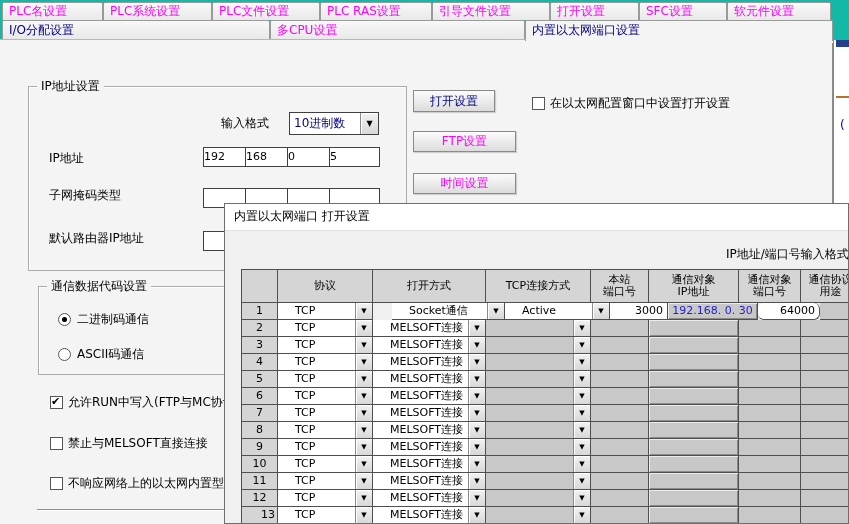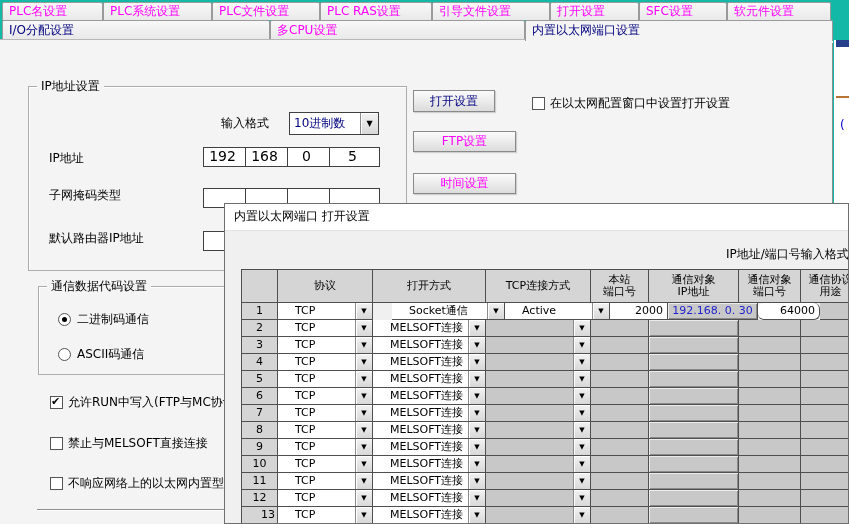--- a/index.html
+++ b/index.html
@@ -20,21 +20,21 @@
   .pane{position:absolute;left:0;top:39px;width:833px;height:485px;background:#F4F4F4;
         border-top:1px solid #B8B8B8;border-right:1px solid #8C8C8C;box-sizing:border-box;}
 
   .groupbox{position:absolute;border:1px solid #ABABAB;box-shadow:inset 1px 1px 0 #FFFFFF;}
   .group-legend{position:absolute;top:-8px;left:8px;background:#F4F4F4;padding:0 4px;line-height:15px;}
 
   .lbl{position:absolute;white-space:nowrap;line-height:15px;}
 
   
   .segbox{position:absolute;display:flex;border:1px solid #404040;background:#FFF;box-sizing:content-box;}
-  .seg{box-sizing:border-box;height:18px;line-height:17px;text-align:center;padding-right:4px;font-size:14px;background:#FFF;}
+  .seg{box-sizing:border-box;height:18px;line-height:17px;text-align:left;padding-right:4px;font-size:11px;background:#FFF;}
   .seg + .seg{border-left:1px solid #404040;}
 
   
   .combo{position:absolute;display:flex;border:1px solid #404040;background:#FFF;box-sizing:border-box;}
   .combo .ctext{flex:1;padding-left:4px;line-height:21px;white-space:nowrap;overflow:hidden;}
   .arrowbtn{width:17px;background:linear-gradient(#F2F2F2,#D8D8D8);border-left:1px solid #8A8A8A;
             box-shadow:inset 1px 1px 0 #FFF;text-align:center;color:#000;
             font-size:8px;display:flex;align-items:center;justify-content:center;}
 
   .btn{position:absolute;box-sizing:border-box;border:1px solid #8A8A8A;background:linear-gradient(#FBFBFB,#DCDCDC);
@@ -192,21 +192,21 @@
             <span class="arrowbtn">▼</span>
           </div>
           <div class="tcell ddc" style="width: 113px; margin-left: 19px;">
             <span class="dtxt">Socket通信</span>
             <span class="arrowbtn">▼</span>
           </div>
           <div class="tcell ddc" style="width: 105px;">
             <span class="dtxt">Active</span>
             <span class="arrowbtn">▼</span>
           </div>
-          <div class="tcell valc" style="width: 58px;">2000</div>
+          <div class="tcell valc" style="width: 58px;">3000</div>
           <div class="tcell ipc" style="width: 90px;">192.168. 0. 30</div>
           <div class="tcell valc" style="width: 62px; border-radius: 6px;">64000</div>
           <div class="tcell flat" style="width: 60px;"></div>
         </div>
         <div class="trow">
           <div class="tcell num" style="width: 37px;">2</div>
           <div class="tcell ddc" style="width: 95px;">
             <span class="dtxt">TCP</span>
             <span class="arrowbtn">▼</span>
           </div>

